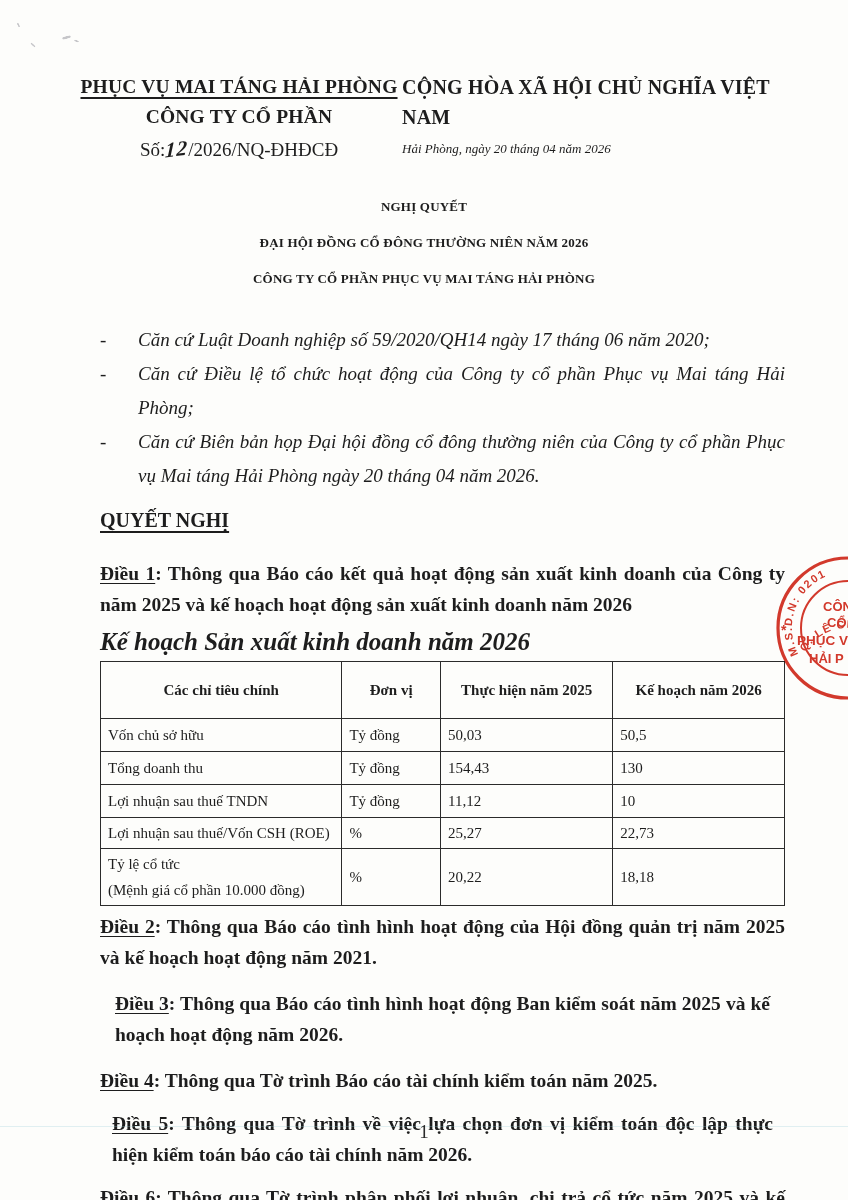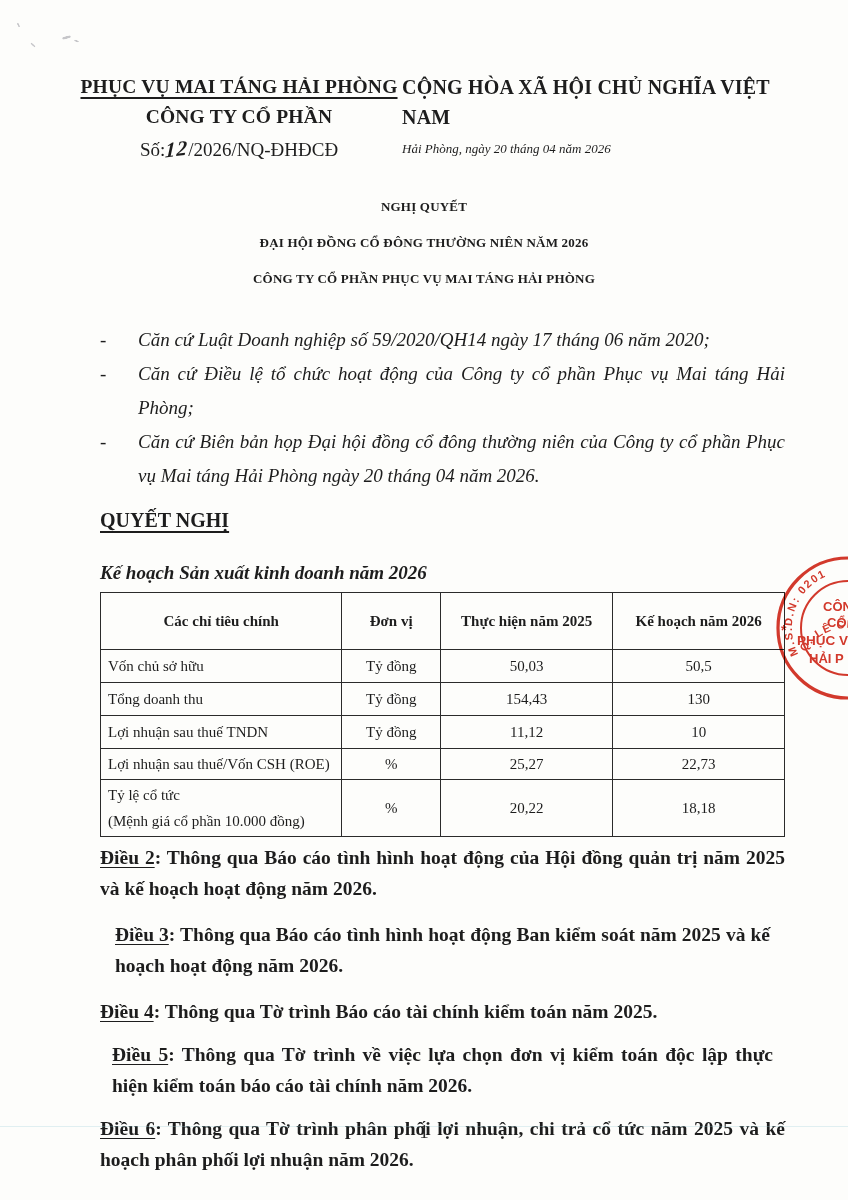--- a/index.html
+++ b/index.html
@@ -45,32 +45,32 @@
   .preamble { margin-top: 26px; }
   .preamble-item { display: flex; font-style: italic; font-size: 19px; line-height: 34px; }
   .preamble-marker { width: 38px; flex: 0 0 38px; }
   .preamble-text { flex: 1; text-align: justify; }
   
   .section-heading { text-align: left; margin: 16px 0 26px 0; }
   .section-heading span { font-weight: bold; font-size: 20px; text-decoration: underline; text-underline-offset: 4px; }
   
   .article { font-weight: bold; font-size: 19.5px; line-height: 31px; text-align: justify; }
   .article-label { text-decoration: underline; text-underline-offset: 3px; }
-  .plan-subtitle { font-weight: bold; font-style: italic; font-size: 19px; line-height: 29px; margin-top: 1px; }
+  .plan-subtitle { font-weight: bold; font-style: italic; font-size: 25px; line-height: 29px; margin-top: 7px; }
   
   table.kpi { width: 100%; border-collapse: collapse; margin-top: 5px; font-size: 15px; }
   table.kpi th, table.kpi td { border: 1.6px solid #2b2b2b; padding: 2px 7px; vertical-align: middle; line-height: 26px; }
   table.kpi th { font-weight: bold; text-align: center; height: 57px; }
   .col-label { width: 35.3%; }
   .col-unit  { width: 14.4%; }
   .col-2025  { width: 25.2%; }
   .col-2026  { width: 25.1%; }
   td.cell-label { text-align: left; margin-top: 28px; }
   td.cell-label .lbl2 { text-align: justify; }
-  td.cell-center { text-align: center; }
+  td.cell-center { }
   tr.row-short td { height: 33px; }
   
   .articles-after { margin-top: 5px; }
   
   .page-number {
     position: absolute; left: 0; right: 0; top: 1121px;
     text-align: center; font-size: 19px; color: #2a2a2a;
   }
   .scan-line { position: absolute; left: 0; right: 0; top: 1126px; height: 1px; background: rgba(150, 205, 215, 0.28); }
   
@@ -133,20 +133,21 @@
       <div class="preamble-item">
         <span class="preamble-marker">-</span>
         <span class="preamble-text">Căn cứ Biên bản họp Đại hội đồng cổ đông thường niên của Công ty cổ phần Phục vụ Mai táng Hải Phòng ngày 20 tháng 04 năm 2026.</span>
       </div>
     </div>
 
     <div class="section-heading">
       <span>QUYẾT NGHỊ</span>
     </div>
 
+    <p class="article" style="margin:0;"><span class="article-label">Điều 1</span><span>:</span> <span>Thông qua Báo cáo kết quả hoạt động sản xuất kinh doanh của Công ty năm 2025 và kế hoạch hoạt động sản xuất kinh doanh năm 2026</span></p>
 
     <div class="plan-subtitle">Kế hoạch Sản xuất kinh doanh năm 2026</div>
 
     <table class="kpi">
       <colgroup>
         <col class="col-label">
           <col class="col-unit">
           <col class="col-2025">
           <col class="col-2026">
       </colgroup>
@@ -189,21 +190,21 @@
             <div class="lbl2">(Mệnh giá cổ phần 10.000 đồng)</div>
           </td>
           <td class="cell-center">%</td>
           <td class="cell-center">20,22</td>
           <td class="cell-center">18,18</td>
         </tr>
       </tbody>
     </table>
 
     <div class="articles-after">
-      <p class="article" style="margin:0;"><span class="article-label">Điều 2</span><span>:</span> <span>Thông qua Báo cáo tình hình hoạt động của Hội đồng quản trị năm 2025 và kế hoạch hoạt động năm 2026.</span></p>
+      <p class="article" style="margin:0;"><span class="article-label">Điều 2</span><span>:</span> <span>Thông qua Báo cáo tình hình hoạt động của Hội đồng quản trị năm 2025 và kế hoạch hoạt động năm 2021.</span></p>
       <p class="article" style="margin:15px;"><span class="article-label">Điều 3</span><span>:</span> <span>Thông qua Báo cáo tình hình hoạt động Ban kiểm soát năm 2025 và kế hoạch hoạt động năm 2026.</span></p>
       <p class="article" style="margin:0;"><span class="article-label">Điều 4</span><span>:</span> <span>Thông qua Tờ trình Báo cáo tài chính kiểm toán năm 2025.</span></p>
       <p class="article" style="margin:12px;"><span class="article-label">Điều 5</span><span>:</span> <span>Thông qua Tờ trình về việc lựa chọn đơn vị kiểm toán độc lập thực hiện kiểm toán báo cáo tài chính năm 2026.</span></p>
       <p class="article" style="margin:0;"><span class="article-label">Điều 6</span><span>:</span> <span>Thông qua Tờ trình phân phối lợi nhuận, chi trả cổ tức năm 2025 và kế hoạch phân phối lợi nhuận năm 2026.</span></p>
     </div>
 
   </div>
 
   <div class="stamp">
     <svg width="152" height="154" viewBox="0 0 152 154">

